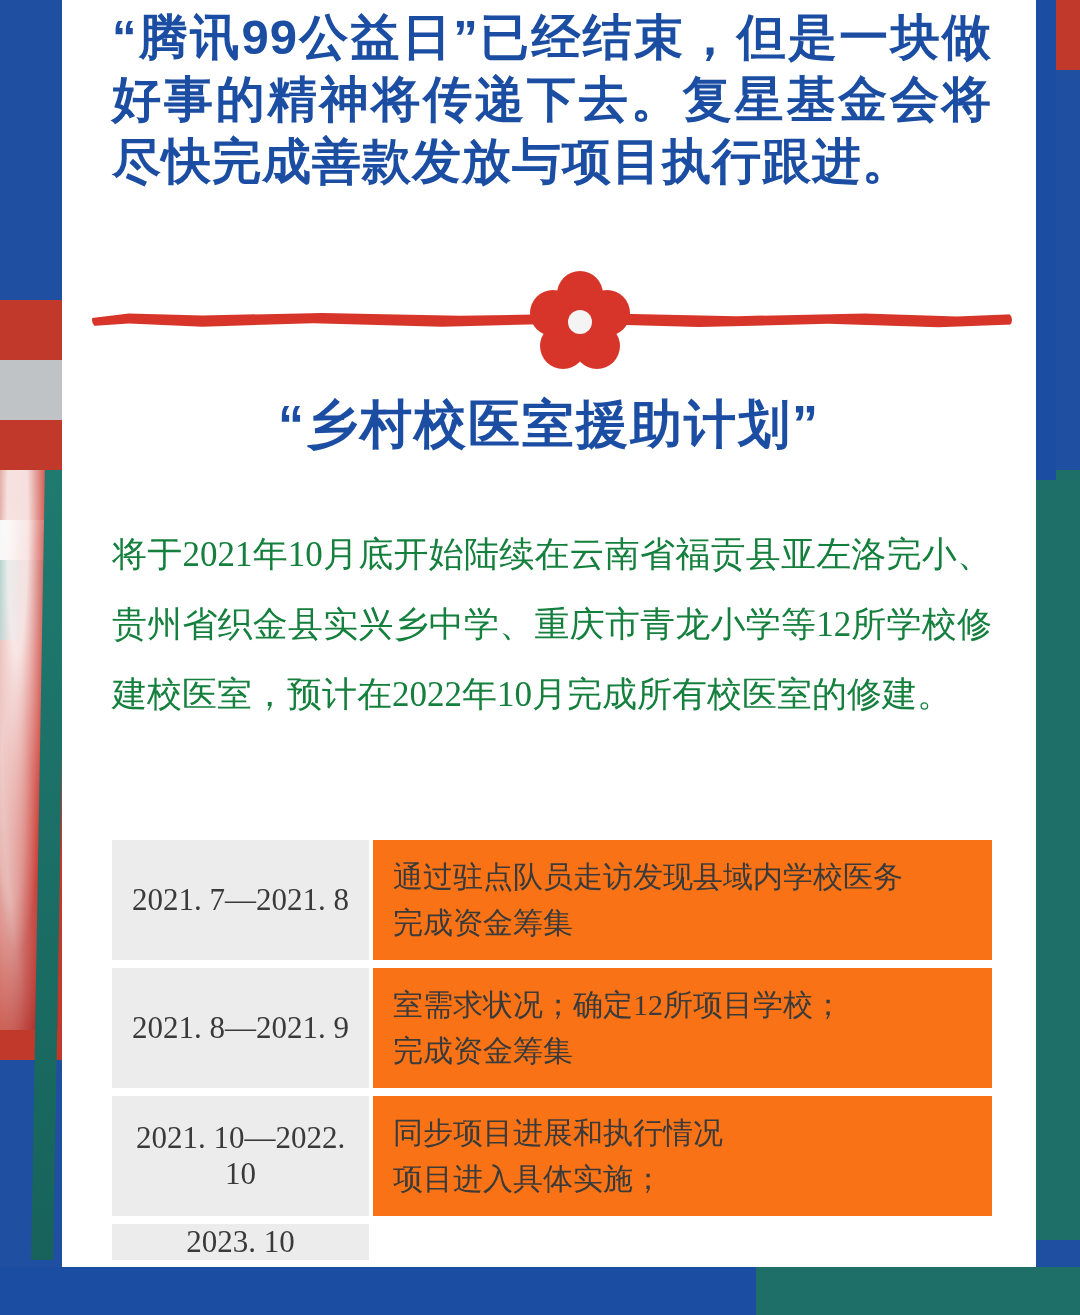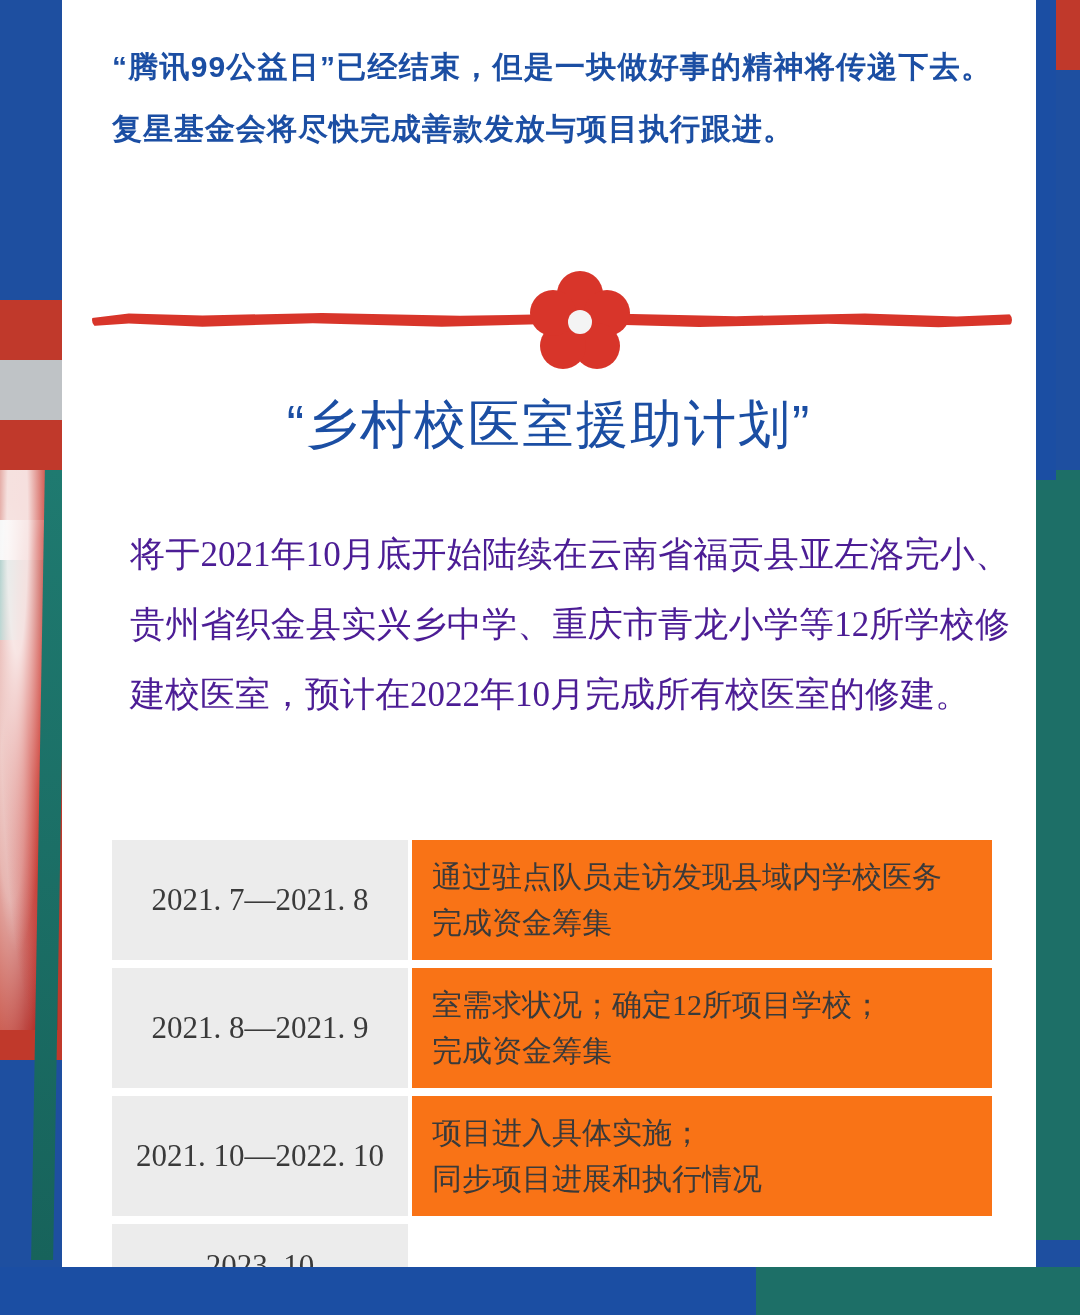--- a/index.html
+++ b/index.html
@@ -79,25 +79,25 @@
     width: 974px;
     height: 1315px;
     background: #ffffff;
     box-sizing: border-box;
     padding: 0;
   }
 
   .intro {
     position: absolute;
     left: 50px;
-    top: 36px;
+    top: 6px;
     width: 880px;
     font-family: "Liberation Sans", "DejaVu Sans", sans-serif;
     font-weight: bold;
-    font-size: 30px;
+    font-size: 49px;
     line-height: 62px;
     letter-spacing: 1px;
     color: #1b4ea3;
     text-align: justify;
   }
 
   
   .divider {
     position: absolute;
     left: 30px;
@@ -141,63 +141,63 @@
   }
 
   
   .program-title {
     position: absolute;
     left: 0;
     top: 390px;
     width: 974px;
     text-align: center;
     font-family: "Liberation Sans", "DejaVu Sans", sans-serif;
-    font-weight: normal;
+    font-weight: bold;
     font-size: 52px;
     letter-spacing: 2px;
     color: #1b4ea3;
   }
 
   
   .body-text {
     position: absolute;
-    left: 68px;
+    left: 50px;
     top: 520px;
     width: 880px;
     font-size: 35px;
     line-height: 70px;
-    color: #4c1d95;
+    color: #15803d;
     text-align: justify;
     text-justify: inter-ideograph;
     font-family: Liberation Serif, serif;
   }
 
   
   .timeline {
     position: absolute;
     left: 50px;
     top: 840px;
     width: 880px;
     border-collapse: separate;
     border-spacing: 0 8px;
   }
   .timeline .row {
     display: flex;
     width: 880px;
     margin-bottom: 8px;
   }
   .timeline .cell-date {
-    width: 296px;
+    width: 257px;
     background: #ececec;
     color: #3a3a3a;
     font-size: 31px;
     display: flex;
     align-items: center;
     justify-content: center;
-    padding: 24px 6px;
+    padding: 0 6px;
     box-sizing: border-box;
     text-align: center;
   }
   .timeline .cell-desc {
     flex: 1;
     margin-left: 4px;
     background: #f97316;
     color: #3a3a3a;
     font-size: 30px;
     line-height: 46px;
@@ -252,22 +252,22 @@
       <div class="cell-date">2021. 8—2021. 9</div>
       <div class="cell-desc">
         <span class="desc-line">室需求状况；确定12所项目学校；</span>
         <span class="desc-line">完成资金筹集</span>
       </div>
     </div>
 
     <div class="row">
       <div class="cell-date">2021. 10—2022. 10</div>
       <div class="cell-desc">
+        <span class="desc-line">同步项目进展和执行情况</span>
         <span class="desc-line">项目进入具体实施；</span>
-        <span class="desc-line">同步项目进展和执行情况</span>
       </div>
     </div>
 
     <div class="row">
       <div class="cell-date">2023. 10</div>
     </div>
 
   </div>
 </div>
 

